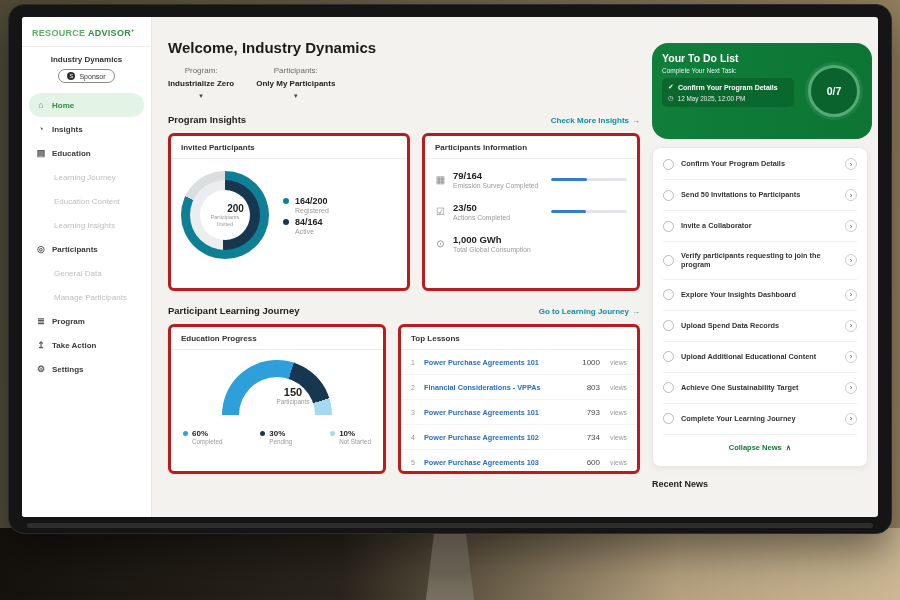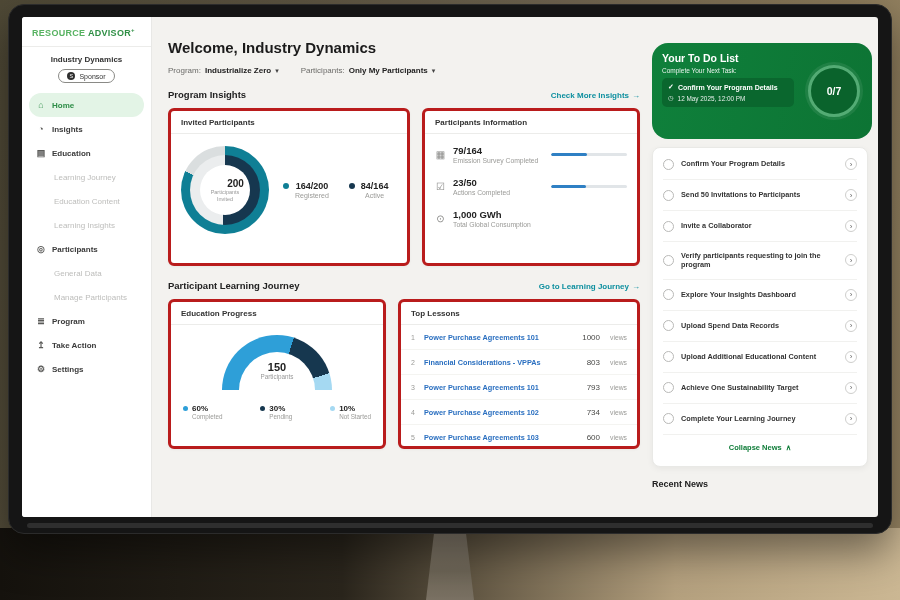--- a/index.html
+++ b/index.html
@@ -41,21 +41,21 @@
         font-weight:bold; padding:0 7px; border-radius:12px; cursor:pointer; }
   .nav-item.sub { padding-left:25px; color:#bdbdbb; font-weight:normal; }
   .nav-item.active { background:#e3f4e6; color:#2c8c46; }
   .nav-ico { width:10px; font-size:9px; color:#5a5a58; text-align:center; }
   .active .nav-ico { color:#2c8c46; }
 
   
   .main { position:absolute; left:146px; top:0; width:472px; }
   h1.welcome { margin-top:22px; font-size:15px; font-weight:bold; color:#1b1b1b; }
   .filters { display:flex; gap:22px; margin-top:10px; font-size:8px; align-items:center; }
-  .filter { display:flex; gap:4px; align-items:center; cursor:pointer; }
+  .filter { display:flex; gap:4px; align-items:center; cursor:pointer;flex-direction:column; }
   .f-label { color:#6b6b68; }
   .f-value { color:#222; font-weight:bold; }
   .f-chev { font-size:7px; color:#444; }
   .section-row { display:flex; justify-content:space-between; align-items:baseline; margin-top:14px; }
   .section-title { font-size:9.5px; font-weight:bold; color:#222; }
   .section-link { font-size:8px; font-weight:bold; color:#0d8f9f; cursor:pointer; }
   .section-link .arr { margin-left:3px; }
   .cards-row { display:flex; gap:12px; margin-top:8px; }
   .card { background:#fff; border:3px solid #b91c1c; border-radius:6px; box-shadow:0 1px 3px rgba(0,0,0,.04); }
   .card-hd { padding:7px 10px 6px; font-size:8px; font-weight:bold; color:#333; border-bottom:1px solid #ececea; }
@@ -63,21 +63,21 @@
   
   .card-invited { width:242px; height:158px; }
   .inv-body { display:flex; align-items:center; gap:14px; padding:12px 10px; }
   .donut { position:relative; width:88px; height:88px; flex-shrink:0; }
   .donut-outer { position:absolute; inset:0; border-radius:50%; }
   .donut-inner { position:absolute; inset:9px; border-radius:50%; }
   .donut-hole { position:absolute; inset:19px; border-radius:50%; background:#fff;
         display:flex; flex-direction:column; align-items:center; justify-content:center; text-align:center; }
   .hole-num { font-size:10px; font-weight:bold; color:#222;margin-left:21px; }
   .hole-lbl { font-size:5.5px; color:#999; width:40px; line-height:1.15; }
-  .legend-col { display:flex; flex-direction:row; gap:20px;text-align:center; }
+  .legend-col { display:flex; flex-direction:column; gap:3px; }
   .lg-item { display:flex; gap:6px; }
   .lg-dot { width:6px; height:6px; border-radius:50%; margin-top:2px; flex-shrink:0; }
   .lg-val { font-size:9px; font-weight:bold; color:#222; }
   .lg-lbl { font-size:7px; color:#9a9a97; margin-top:1px; }
 
   
   .card-info { width:218px; height:158px; }
   .info-body { display:flex; flex-direction:column; gap:13px; padding:11px 10px; }
   .info-row { display:flex; gap:7px; align-items:center; }
   .info-ico { font-size:10px; color:#8a8a88; width:11px; text-align:center; }
@@ -85,21 +85,21 @@
   .info-lbl { font-size:6.8px; color:#9a9a97; margin-top:1px; }
   .pbar { margin-left:auto; width:76px; height:3px; border-radius:2px; background:#e1e5e8; overflow:hidden; align-self:center; }
   .pfill { height:100%; border-radius:2px; background:#2f80c4; }
 
   
   .card-edu { width:218px; height:150px; }
   .gauge-wrap { position:relative; width:110px; margin:10px auto 0; }
   .gauge { width:110px; height:55px; overflow:hidden; position:relative; }
   .gauge-arc { width:110px; height:110px; border-radius:50%; }
   .gauge-hole { position:absolute; left:17px; top:17px; width:76px; height:76px; border-radius:50%; background:#fff; }
-  .gauge-center { position:absolute; left:0; top:26px; width:100%; text-align:center; }
+  .gauge-center { position:absolute; left:16px; top:26px; width:100%; text-align:center; }
   .g-num { font-size:11px; font-weight:bold; color:#222; }
   .g-lbl { font-size:6.3px; color:#999; }
   .edu-legend { display:flex; justify-content:space-between; padding:14px 12px 0; }
   .el-item .el-top { display:flex; align-items:center; gap:4px; }
   .el-dot { width:5px; height:5px; border-radius:50%; }
   .el-pct { font-size:8px; font-weight:bold; color:#222; }
   .el-lbl { font-size:6.3px; color:#9a9a97; margin-left:9px; }
 
   
   .card-lessons { width:242px; height:150px; }

